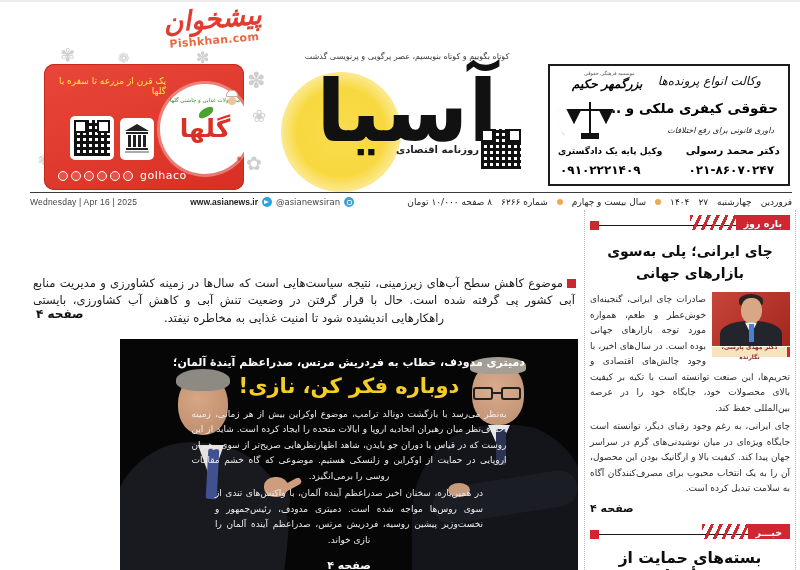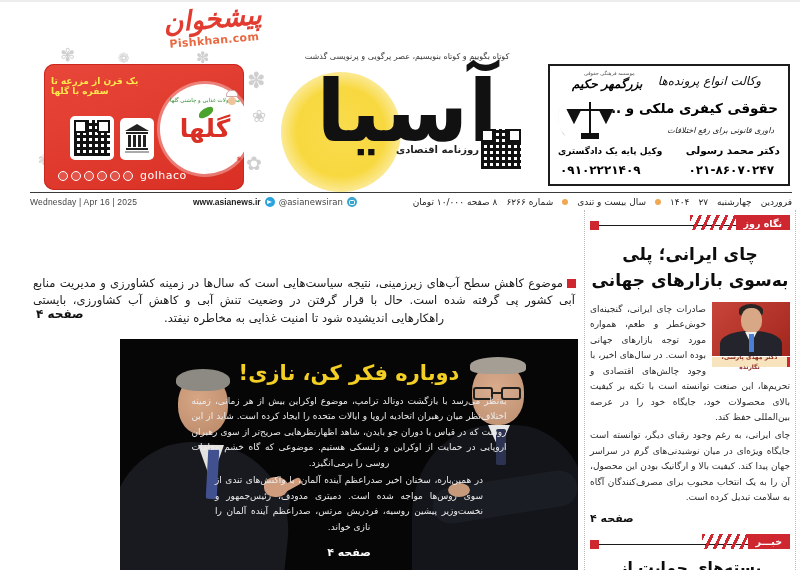--- a/index.html
+++ b/index.html
@@ -8,21 +8,21 @@
   #page { position:relative; width:800px; height:570px; background:#fff; overflow:hidden; border-top:2px solid #ececec; }
 
   
   .pishkhan { position:absolute; left:148px; top:2px; width:130px; text-align:center; transform:rotate(-5deg); z-index:5; }
   .pishkhan .brand { font-size:27px; font-weight:bold; font-style:italic; color:#e23b30; line-height:1.1; }
   .pishkhan .url { font-size:11px; font-weight:bold; color:#e86a43; letter-spacing:.3px; }
 
   
   .deco { position:absolute; color:#cfcfcf; z-index:0; }
   .golha { position:absolute; left:44px; top:62px; width:200px; height:126px; background:linear-gradient(160deg,#e8473a,#d92f24); border-radius:10px; z-index:2; box-shadow:0 0 0 1px #c9281e inset; }
-  .golha .slogan { position:absolute; right:78px; top:12px; width:115px; text-align:left; font-size:9px; font-weight:bold; color:#ffe84d; direction:rtl; }
+  .golha .slogan { position:absolute; right:78px; top:12px; width:115px; text-align:right; font-size:9px; font-weight:normal; color:#ffe84d; direction:rtl; }
   .golha .circle { position:absolute; right:-6px; top:20px; width:90px; height:90px; background:#fff; border-radius:50%; box-shadow:0 0 0 3px rgba(255,255,255,.35); }
   .golha .circle .tiny-arc { position:absolute; left:0; right:0; top:13px; text-align:center; font-size:5.5px; color:#2e8b2e; direction:rtl; }
   .golha .circle .brand { position:absolute; left:0; right:0; top:32px; text-align:center; font-size:25px; font-weight:bold; color:#d92f24; direction:rtl; line-height:1; }
   .golha .circle .leaf { position:absolute; left:38px; top:24px; width:16px; height:9px; background:#49a32c; border-radius:70% 30% 70% 30%; transform:rotate(-18deg); }
   .golha .circle .reg { position:absolute; right:8px; bottom:12px; font-size:6px; color:#d92f24; font-weight:bold; }
   .chef { position:absolute; right:8px; top:6px; width:20px; height:20px; }
   .chef .hat { position:absolute; left:4px; top:0; width:12px; height:7px; background:#fff; border:1px solid #caa; border-radius:5px 5px 0 0; }
   .chef .face { position:absolute; left:6px; top:7px; width:8px; height:8px; background:#f0c49a; border-radius:50%; }
   .golha .qrbox { position:absolute; left:26px; top:52px; width:44px; height:44px; background:#fff; border-radius:5px; padding:4px; }
   .qr { width:100%; height:100%; background:
@@ -107,21 +107,21 @@
   .fig-right .hand { left:32px; top:126px; width:22px; height:14px; background:#c79a7c; border-radius:50%; }
 
   
   .rcol { position:absolute; left:584px; top:208px; width:212px; height:362px; border-left:1px dotted #b9b9b9; border-right:1px dotted #b9b9b9; padding:0 5px; overflow:hidden; }
   .sec-head { position:relative; height:20px; margin-top:4px; }
   .sec-head .rule { position:absolute; left:0; right:0; top:11px; border-top:1.5px solid #1a1a1a; }
   .sec-head .sq { position:absolute; left:0; top:7px; width:9px; height:9px; background:#cf2730; }
   .sec-head .tab { position:absolute; right:0; top:1px; display:flex; align-items:stretch; height:15px; }
   .sec-head .hatch { width:46px; background:repeating-linear-gradient(115deg,#cf2730 0 3px,transparent 3px 8px); }
   .sec-head .tab-label { background:#cf2730; color:#fff; font-size:9.5px; font-weight:bold; padding:1px 8px 0; direction:rtl; display:flex; align-items:center; }
-  .dv-headline { margin-top:7px; text-align:center; direction:rtl; font-size:17px; font-weight:800; color:#0d0d0d; line-height:1.55; }
+  .dv-headline { margin-top:7px; text-align:center; direction:rtl; font-size:14px; font-weight:800; color:#0d0d0d; line-height:1.55; }
   .dv-body { margin-top:8px; direction:rtl; font-size:9px; color:#2a2a2a; line-height:1.72; text-align:justify; }
   .tea-wrap { float:right; width:78px; margin-right:0; margin-left:6px; margin-bottom:2px; }
   .tea-photo { width:78px; height:54px; background:linear-gradient(135deg,#c8453a,#a2261d); position:relative; overflow:hidden; }
   .tea-photo div { position:absolute; }
   .tea-photo .hair { left:27px; top:2px; width:24px; height:13px; background:#2a2522; border-radius:50% 50% 30% 30%; }
   .tea-photo .head { left:29px; top:6px; width:21px; height:25px; background:#d8a786; border-radius:45%; }
   .tea-photo .suit { left:8px; top:29px; width:62px; height:28px; background:#23242c; border-radius:45% 45% 0 0; }
   .tea-photo .shirt { left:33px; top:30px; width:12px; height:12px; background:#eee; clip-path:polygon(0 0,100% 0,50% 100%); }
   .tea-photo .tie { left:37px; top:32px; width:5px; height:18px; background:#4a7fd4; }
   .tea-cap { margin-top:1px; display:flex; align-items:center; background:#f7e3bd; height:10px; }
@@ -229,21 +229,21 @@
     <span class="mid">
       <span class="site">www.asianews.ir</span>
       <span class="dot-icon tg"></span>
       <span>@asianewsiran</span>
       <span class="dot-icon ig"></span>
     </span>
     <span class="fa">
       <span style="order:7">۸ صفحه ۱۰/۰۰۰ تومان</span>
       <span style="order:6">شماره ۶۲۶۶</span>
       <span class="odot" style="order:5"></span>
-      <span style="order:4">سال بیست و تندی</span>
+      <span style="order:4">سال بیست و چهارم</span>
       <span class="odot" style="order:3"></span>
       <span style="order:2">۱۴۰۴</span>
       <span style="order:1.5">فروردین</span>
       <span style="order:1">۲۷</span>
       <span style="order:0">چهارشنبه</span>
     </span>
   </div>
 
   <div class="lead-body">
     <span class="bullet"></span><span>موضوع کاهش سطح آب‌های زیرزمینی، نتیجه سیاست‌هایی است که سال‌ها در زمینه کشاورزی و مدیریت منابع آبی کشور پی گرفته شده است. حال با قرار گرفتن در وضعیت تنش آبی و کاهش آب کشاورزی، بایستی راهکارهایی اندیشیده شود تا امنیت غذایی به مخاطره نیفتد.</span>
@@ -267,35 +267,36 @@
         <div class="hair"></div>
       <div class="gl l"></div>
         <div class="gl r"></div>
         <div class="bridge"></div>
       <div class="shirt"></div>
         <div class="tie"></div>
         <div class="arms"></div>
         <div class="hand"></div>
     </div>
     <div class="txt">
+      <div class="kicker">دمیتری مدودف، خطاب به فردریش مرتس، صدراعظم آیندهٔ آلمان؛</div>
       <div class="hl">دوباره فکر کن، نازی!</div>
       <div class="b1">به‌نظر می‌رسد با بازگشت دونالد ترامپ، موضوع اوکراین بیش از هر زمانی، زمینه اختلاف‌نظر میان رهبران اتحادیه اروپا و ایالات متحده را ایجاد کرده است. شاید از این روست که در قیاس با دوران جو بایدن، شاهد اظهارنظرهایی صریح‌تر از سوی رهبران اروپایی در حمایت از اوکراین و زلنسکی هستیم. موضوعی که گاه خشم مقامات روسی را برمی‌انگیزد.</div>
       <div class="b2">در همین‌باره، سخنان اخیر صدراعظم آینده آلمان، با واکنش‌های تندی از سوی روس‌ها مواجه شده است. دمیتری مدودف، رئیس‌جمهور و نخست‌وزیر پیشین روسیه، فردریش مرتس، صدراعظم آینده آلمان را نازی خواند.</div>
       <div class="pref">صفحه ۴</div>
     </div>
   </div>
 
   <div class="rcol">
 
     <div class="sec-head">
       <div class="rule"></div>
       <div class="sq"></div>
       <div class="tab">
           <div class="hatch"></div>
-        <div class="tab-label">نگاه روز</div>
+        <div class="tab-label">باره روز</div>
         </div>
     </div>
 
     <h2 class="dv-headline">چای ایرانی؛ پلی به‌سوی بازارهای جهانی</h2>
 
     <div class="dv-body">
       <div class="tea-wrap">
         <div class="tea-photo">
           <div class="suit"></div>
             <div class="hair"></div>

